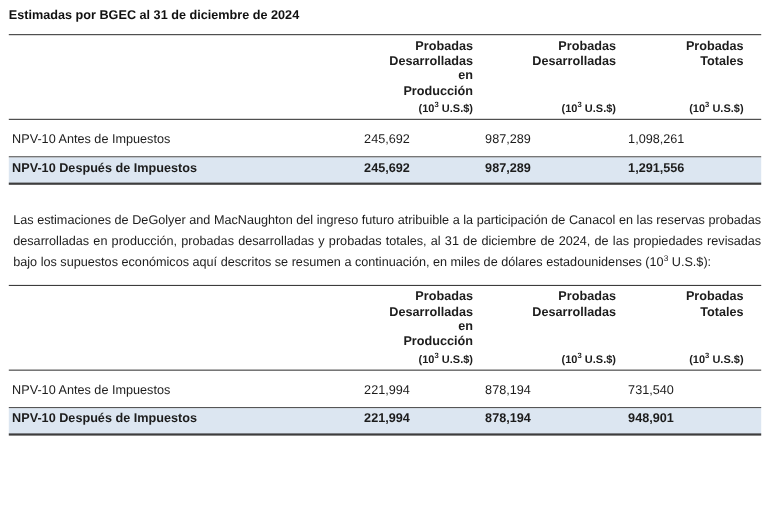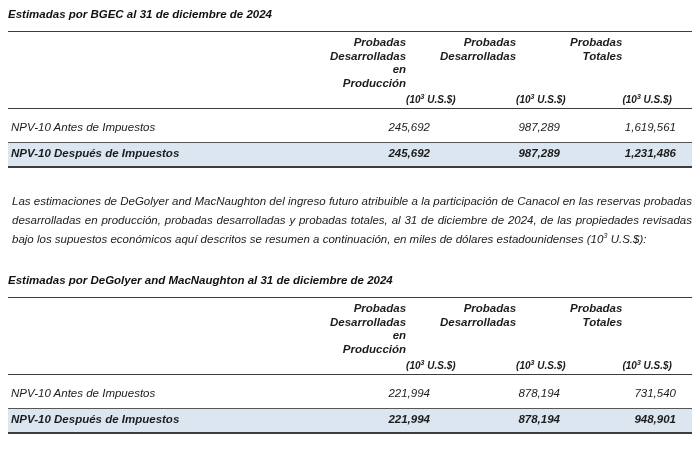--- a/index.html
+++ b/index.html
@@ -6,51 +6,51 @@
     --hl-bg:#dce6f1;
     --rule:#3d3d3d;
     --txt:#1c1c1c;
   }
   *{box-sizing:border-box;}
   html,body{margin:0;padding:0;}
   body{
     width:700px;height:462px;overflow:hidden;background:#ffffff;
     font-family:"Liberation Sans", sans-serif;color:var(--txt);
   }
-  .page{padding:7px 8px 0 8px;width:700px;font-style:italic;}
+  .page{padding:7px 8px 0 8px;width:700px;}
 
   h2.sec-title{
     font-size:11.5px;font-weight:bold;margin:0;line-height:14px;color:#111;
   }
   h2.sec-title.second{margin-top:24px;}
 
   table.npv{
     width:100%;border-collapse:collapse;table-layout:fixed;
     margin-top:10px;border-top:1.4px solid var(--rule);
   }
   col.c-label{width:322px;}
   col.c-v1{width:110px;}
   col.c-v2{width:130px;}
   col.c-v3{width:122px;}
 
   th{padding:0;border-bottom:1.2px solid var(--rule);font-weight:bold;vertical-align:top;}
-  .th-flex{display:flex;flex-direction:row;height:76px;padding-top:4px;}
+  .th-flex{display:flex;flex-direction:column;height:76px;padding-top:4px;}
   .th-lines div{font-size:11.5px;line-height:13.5px;text-align:right;white-space:nowrap;}
   .th-units{
     margin-top:auto;text-align:right;font-size:10px;line-height:12px;
     padding-bottom:2px;white-space:nowrap;
   }
   .th-units sup{font-size:7px;line-height:0;}
   th.v1,td.v1{padding-right:10px;}
   th.v2,td.v2{padding-right:10px;}
   th.v3,td.v3{padding-right:16px;}
 
   td{font-size:11.5px;line-height:14px;margin-top:28px;}
   td.lbl{text-align:left;padding-left:3px;}
-  td.num{text-align:right;white-space:nowrap;}
+  td.num{white-space:nowrap;}
   tr.row-plain td{padding-top:11px;padding-bottom:8px;}
   tr.row-highlight{background:var(--hl-bg);}
   tr.row-highlight td{
     font-weight:bold;padding-top:3px;padding-bottom:6px;
     border-top:1.2px solid #565656;border-bottom:2px solid var(--rule);
   }
 
   p.body-text{
     margin:24px 0 0 4px;font-size:11.5px;line-height:19px;
     text-align:justify;color:var(--txt);
@@ -104,36 +104,35 @@
               <div class="th-units"><span>(10</span><sup>3</sup><span> U.S.$)</span></div>
             </div>
           </th>
         </tr>
       </thead>
       <tbody>
         <tr class="row-plain">
           <td class="lbl">NPV-10 Antes de Impuestos</td>
           <td class="num v1">245,692</td>
           <td class="num v2">987,289</td>
-          <td class="num v3">1,619,561</td>
+          <td class="num v3">1,098,261</td>
         </tr>
         <tr class="row-highlight">
           <td class="lbl">NPV-10 Después de Impuestos</td>
           <td class="num v1">245,692</td>
           <td class="num v2">987,289</td>
-          <td class="num v3">1,231,486</td>
+          <td class="num v3">1,291,556</td>
         </tr>
       </tbody>
     </table>
   </section>
 
   <p class="body-text"><span>Las estimaciones de DeGolyer and MacNaughton del ingreso futuro atribuible a la participación de Canacol en las reservas probadas desarrolladas en producción, probadas desarrolladas y probadas totales, al 31 de diciembre de 2024, de las propiedades revisadas bajo los supuestos económicos aquí descritos se resumen a continuación, en miles de dólares estadounidenses (10</span><sup>3</sup><span> U.S.$):</span></p>
 
   <section>
-    <h2 class="sec-title second">Estimadas por DeGolyer and MacNaughton al 31 de diciembre de 2024</h2>
 
     <table class="npv">
       <colgroup>
         <col class="c-label">
           <col class="c-v1">
           <col class="c-v2">
           <col class="c-v3">
       </colgroup>
       <thead>
         <tr>

